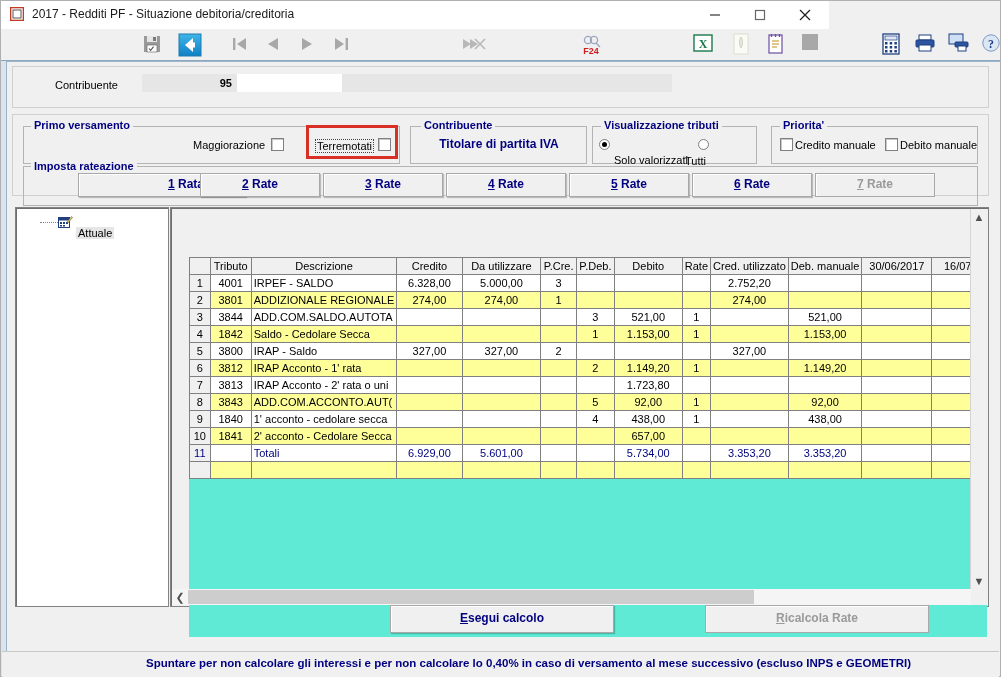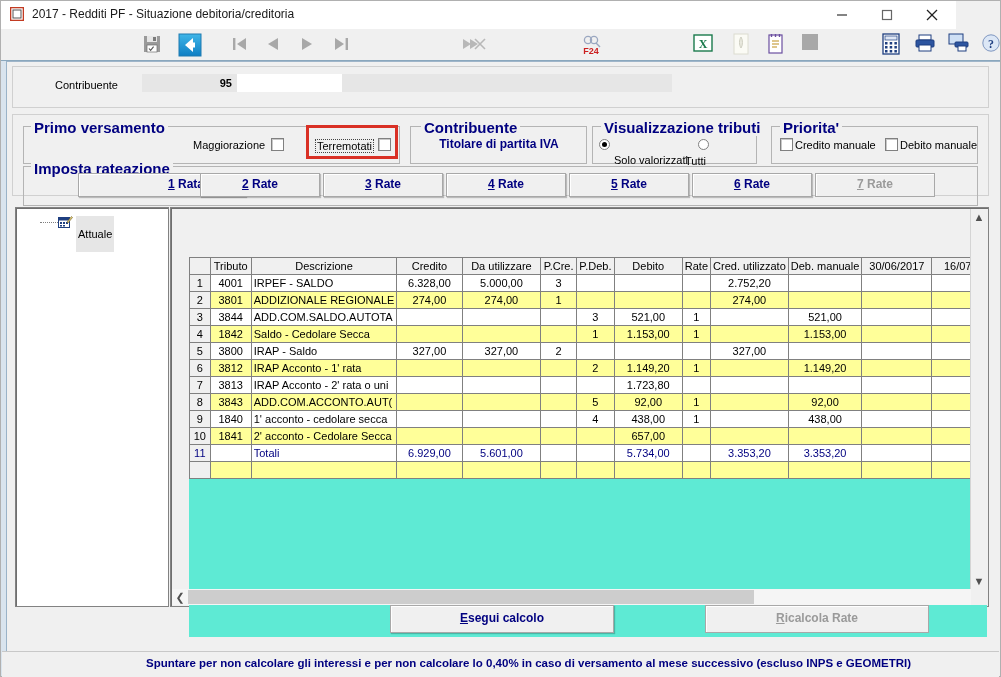--- a/index.html
+++ b/index.html
@@ -7,21 +7,21 @@
     width:1001px;height:677px;overflow:hidden;
     background:#ffffff;
     font-family:"Liberation Sans",sans-serif;
     font-size:11px;color:#000;
     -webkit-font-smoothing:none;
   }
   .app{position:relative;width:1001px;height:677px;box-sizing:border-box;
        border:1px solid #b0b0b0;background:#f0f0f0;}
 
   
-  .titlebar{position:absolute;left:0;top:0;width:955px;height:28px;background:#ffffff;}
+  .titlebar{position:absolute;left:0;top:0;width:828px;height:28px;background:#ffffff;}
   .tb-icon{position:absolute;left:9px;top:6px;width:14px;height:14px;}
   .tb-title{position:absolute;left:31px;top:6px;font-size:12px;color:#1a1a1a;
             font-family:"Liberation Sans",sans-serif;white-space:nowrap;}
   .wbtn{position:absolute;top:0;width:45px;height:28px;cursor:default;}
   .wbtn svg{position:absolute;left:50%;top:50%;transform:translate(-50%,-50%);}
   #btn-min{right:92px;} #btn-max{right:47px;} #btn-close{right:2px;}
 
   
   .toolbar{position:absolute;left:0;top:28px;width:999px;height:32px;background:#f0f0f0;
            border-bottom:1px solid #9fb5c9;}
@@ -39,21 +39,21 @@
   .panel{position:absolute;border:1px solid #d0d0d0;background:#f0f0f0;}
   #contrib-panel{left:11px;top:65px;width:975px;height:40px;}
   .lbl{position:absolute;font-size:11px;color:#000;}
   #contrib-label{left:53px;top:77px;}
 
   
   #opts-panel{left:11px;top:113px;width:975px;height:80px;}
 
   
   .gb{position:absolute;border:1px solid #b4b4b4;}
-  .gb-title{position:absolute;background:#f0f0f0;padding:0 3px;font-size:15px;
+  .gb-title{position:absolute;background:#f0f0f0;padding:0 3px;font-size:11px;
             color:#000080;font-weight:bold;white-space:nowrap;}
 
   #gb-primo{left:22px;top:125px;width:375px;height:36px;}
   #gb-primo-t{left:30px;top:118px;}
   #gb-contrib{left:409px;top:125px;width:175px;height:36px;}
   #gb-contrib-t{left:420px;top:118px;}
   #gb-vis{left:591px;top:125px;width:163px;height:36px;}
   #gb-vis-t{left:600px;top:118px;}
   #gb-prio{left:770px;top:125px;width:205px;height:36px;}
   #gb-prio-t{left:779px;top:118px;}
@@ -99,21 +99,21 @@
   .ratebtn{top:172px;width:118px;height:22px;}
   #rate1{left:77px;padding-left:48px;} #rate2{left:199px;} #rate3{left:322px;}
   #rate4{left:445px;} #rate5{left:568px;} #rate6{left:691px;} #rate7{left:814px;}
 
   
   #tree{position:absolute;left:14px;top:206px;width:152px;height:398px;
         background:#fff;border:1px solid #828282;box-shadow:inset 1px 1px 0 #6f6f6f;}
   #tree-item{position:absolute;left:24px;top:6px;height:16px;white-space:nowrap;}
   .tree-dots{position:absolute;left:0;top:8px;width:18px;border-top:1px dotted #808080;}
   #tree-icon{position:absolute;left:18px;top:1px;}
-  #tree-label{position:absolute;left:36px;top:2px;font-size:11px;background:#e6e6e6;padding:12px 2px;text-align:center;}
+  #tree-label{position:absolute;left:36px;top:13px;font-size:11px;background:#e6e6e6;padding:0 2px;text-align:center;}
 
   
   #grid-wrap{position:absolute;left:169px;top:206px;width:817px;height:398px;
              background:#f0f0f0;border:1px solid #828282;box-shadow:inset 1px 1px 0 #6f6f6f;}
   #grid-clip{position:absolute;left:18px;top:1px;width:798px;height:380px;overflow:hidden;background:#5eead4;margin-top:48px;}
   table.grid{border-collapse:collapse;table-layout:fixed;font-size:11px;
              font-family:"Liberation Sans",sans-serif;}
   table.grid th,table.grid td{border-right:1px solid #808080;border-bottom:1px solid #808080;
     height:17px;padding:0 2px;box-sizing:border-box;overflow:hidden;white-space:nowrap;font-weight:normal;}
   table.grid th{background:#f0f0f0;text-align:center;border-top:1px solid #808080;}

